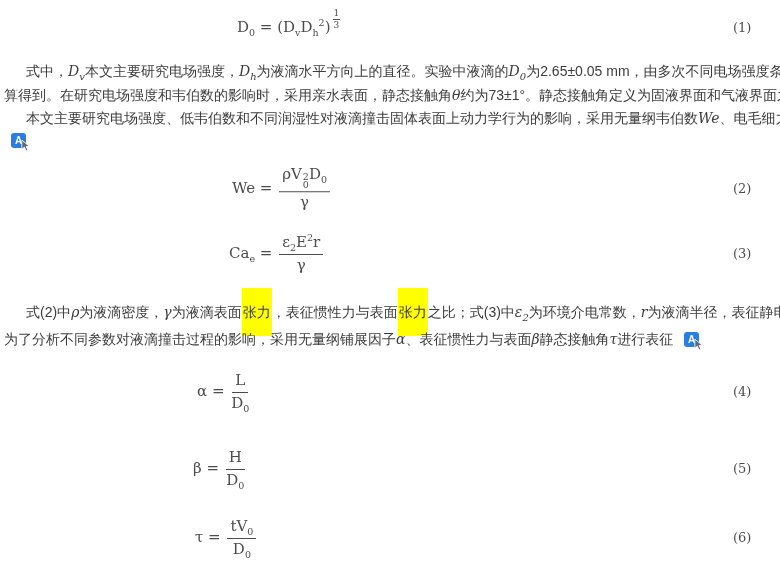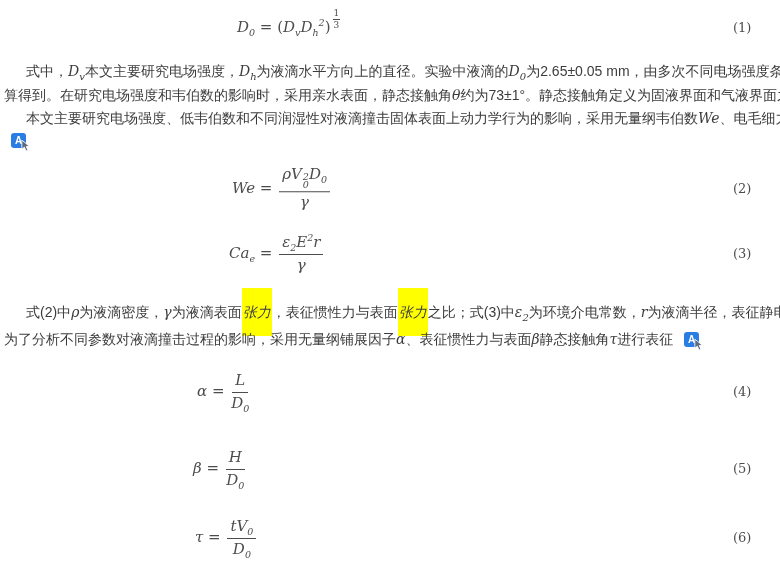--- a/index.html
+++ b/index.html
@@ -8,39 +8,39 @@
     background:#ffffff; font-family:"Liberation Sans","DejaVu Sans",sans-serif;
   }
   
   .tline {
     position:absolute; left:4px; right:2px;
     font-size:14px; color:#3c3c3c; line-height:19px; white-space:nowrap;
   }
   .tline.indent { padding-left:22px; }
   .tline .mvar { font-family:"DejaVu Serif",serif; font-style:italic; font-size:14px; }
   .tline sub { font-size:10px; line-height:0; }
-  .hl { padding:16px 1px;font-style:italic; }
+  .hl { padding:16px 1px; }
   
   .ticon {
     position:relative; display:inline-block; width:15px; height:15px;
     border-radius:3px; vertical-align:-3px; margin-left:7px; cursor:pointer;
   }
   .ticon .a {
     position:absolute; inset:0; color:#ffffff; text-align:center;
     font:bold 10px/15px "Liberation Sans",sans-serif;
   }
   .ticon .cur { position:absolute; right:-5px; bottom:-4px; width:10px; height:12px; }
   
   .eqrow { position:absolute; left:0; width:780px; }
   .eqcontent {
     position:absolute; top:50%; transform:translateY(-50%);
     display:inline-flex; align-items:center;
     font-family:"DejaVu Serif",serif; font-size:15px; color:#4c4c4c;
   }
-  .eqcontent .mv { font-style:italic; }
+  .eqcontent .mv { }
   .eqcontent .mo { font-style:normal; white-space:pre; }
   .eqcontent sub { font-size:9.5px; line-height:0; }
   .eqcontent sup { font-size:9.5px; line-height:0; }
   .frac { display:inline-flex; flex-direction:column; align-items:center; margin:0 2px; line-height:1.1; }
   .frac .fn { display:inline-flex; align-items:baseline; justify-content:center; border-bottom:1px solid #4c4c4c; padding:1px 3px 3px; }
   .frac .fd { display:inline-flex; justify-content:center; padding-top:2px; }
   .ss { display:inline-flex; flex-direction:column; align-items:flex-start; font-size:9.5px; line-height:8px; margin-left:1px; transform:translateY(1px); }
   .sf { display:inline-flex; flex-direction:column; align-items:center; font-size:9px; line-height:8.5px; font-style:normal; transform:translateY(-8px); margin-left:2px; }
   .sf .n { border-bottom:1px solid #4c4c4c; padding:0 1px 1px; }
   .sf .d { padding-top:1px; }

